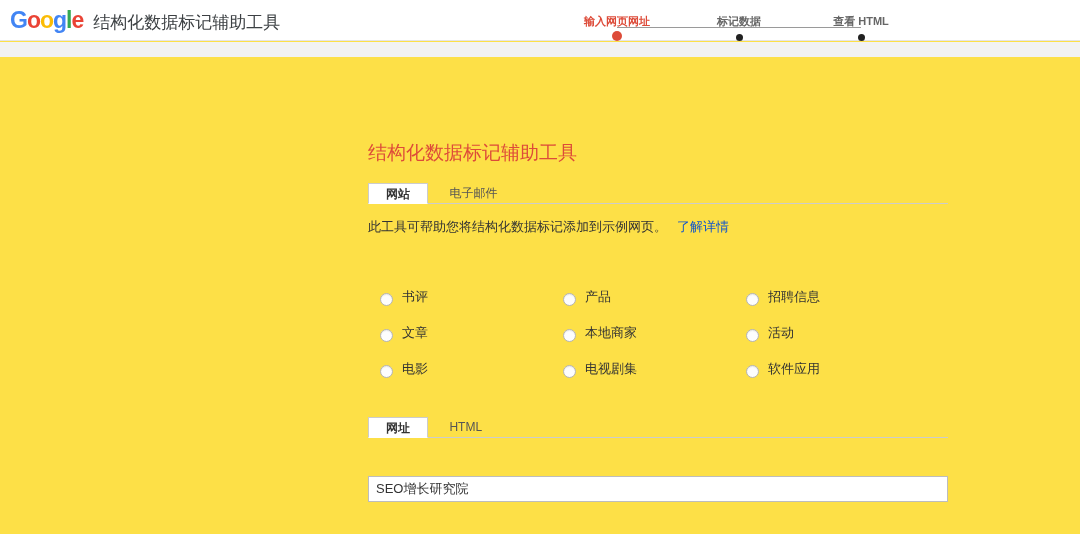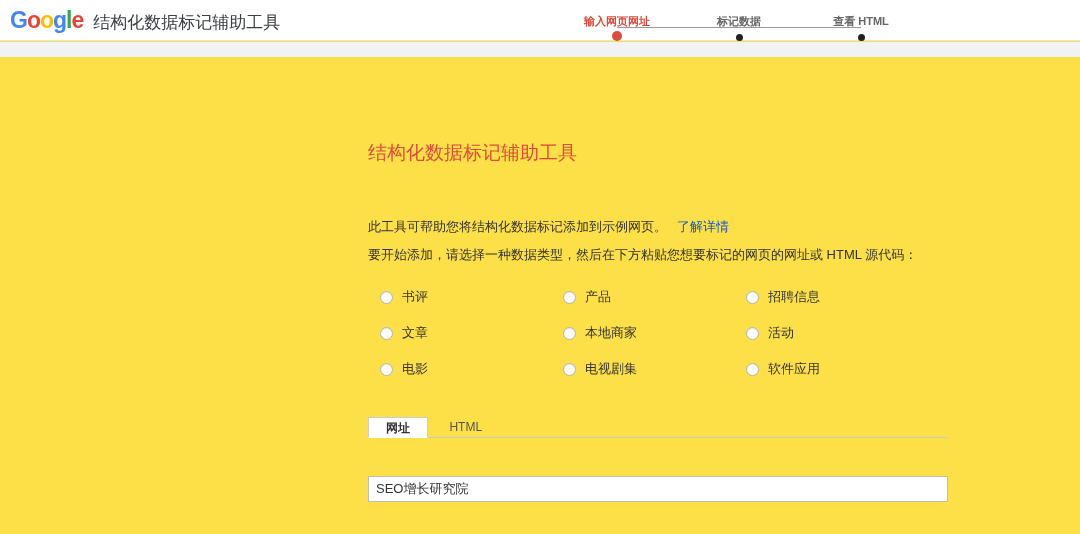--- a/index.html
+++ b/index.html
@@ -40,21 +40,21 @@
   .tab.active { background: #fff; border: 1px solid #ccc; border-bottom: 1px solid #fff;
     font-weight: bold; color: #333; position: relative; top: 0; }
 
   .para { position: absolute; left: 0; font-size: 13px; color: #333; line-height: 15px; white-space: nowrap; }
   .intro { top: 219px; }
   .instruction { top: 247px; }
   .link { color: #15c; text-decoration: none; cursor: pointer; margin-left: 10px; }
 
   .radio-grid { position: absolute; left: 12px; top: 279px; width: 560px;
     display: grid; grid-template-columns: 183px 183px 183px; grid-auto-rows: 36px; align-items: center; }
-  .radio-item { display: flex; align-items: center; cursor: pointer; }
+  .radio-item { display: flex; align-items: flex-end; cursor: pointer; }
   .radio-circle { width: 13px; height: 13px; border: 1px solid #b4b4b4; border-radius: 50%;
     background: #fdfdfd; box-shadow: inset 0 1px 1px rgba(0,0,0,0.08); flex: 0 0 auto; }
   .radio-label { margin-left: 9px; font-size: 13px; color: #333; }
 
   .url-input { position: absolute; left: 0; top: 476px; width: 580px; height: 26px;
     border: 1px solid #bdbdbd; padding: 0 7px; font-size: 13px; color: #333;
     font-family: "Liberation Sans", "DejaVu Sans", sans-serif; background: #fff; outline: none; }
 </style>
 </head>
 <body>
@@ -82,24 +82,27 @@
         <span class="step-dot"></span>
       </div>
     </div>
   </div>
 
   <div class="band"></div>
 
   <div class="main">
     <h1 class="page-title">结构化数据标记辅助工具</h1>
 
+    <div class="tabbar tabbar-1">
+      <span class="tab active">网站</span>
+      <span class="tab">电子邮件</span>
+    </div>
 
     <p class="para intro"><span>此工具可帮助您将结构化数据标记添加到示例网页。</span><a class="link">了解详情</a></p>
 
-    <p class="para instruction">要开始添加，请选择一种数据类型，然后在下方粘贴您想要标记的网页的网址或 HTML 源代码：</p>
 
     <div class="radio-grid">
       <label class="radio-item">
         <span class="radio-circle"></span>
         <span class="radio-label">书评</span>
       </label>
       <label class="radio-item">
         <span class="radio-circle"></span>
         <span class="radio-label">产品</span>
       </label>

